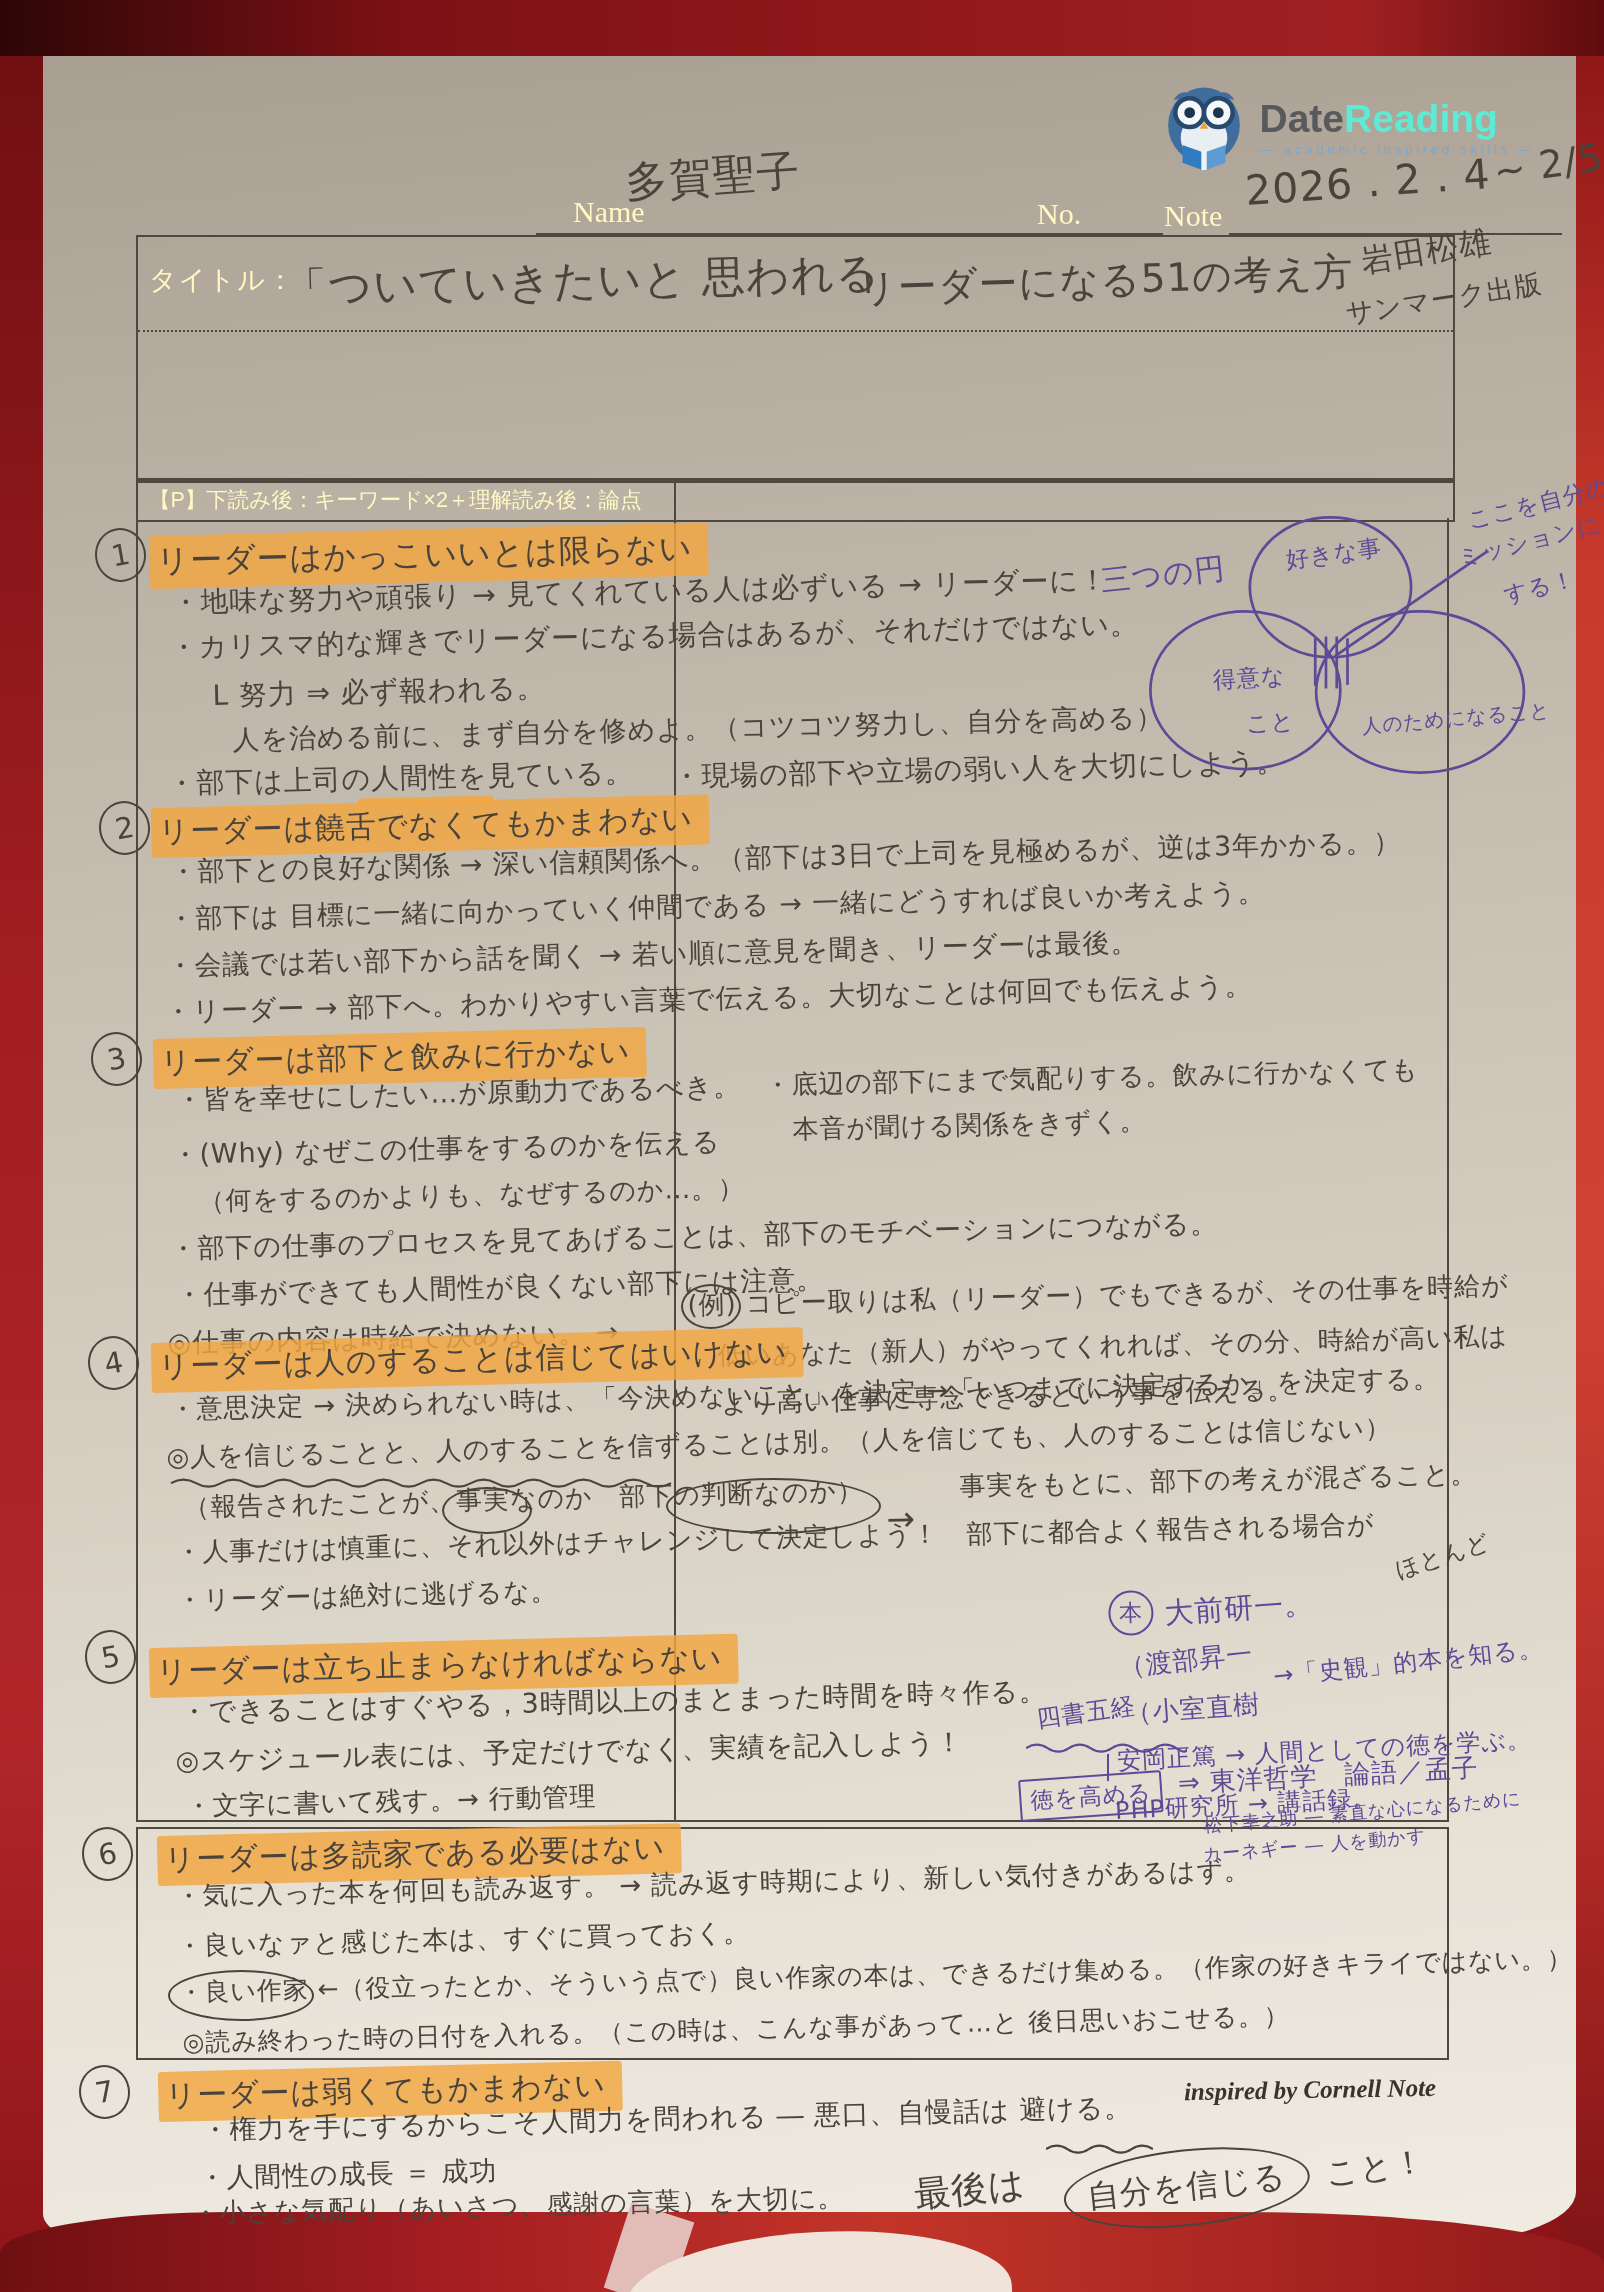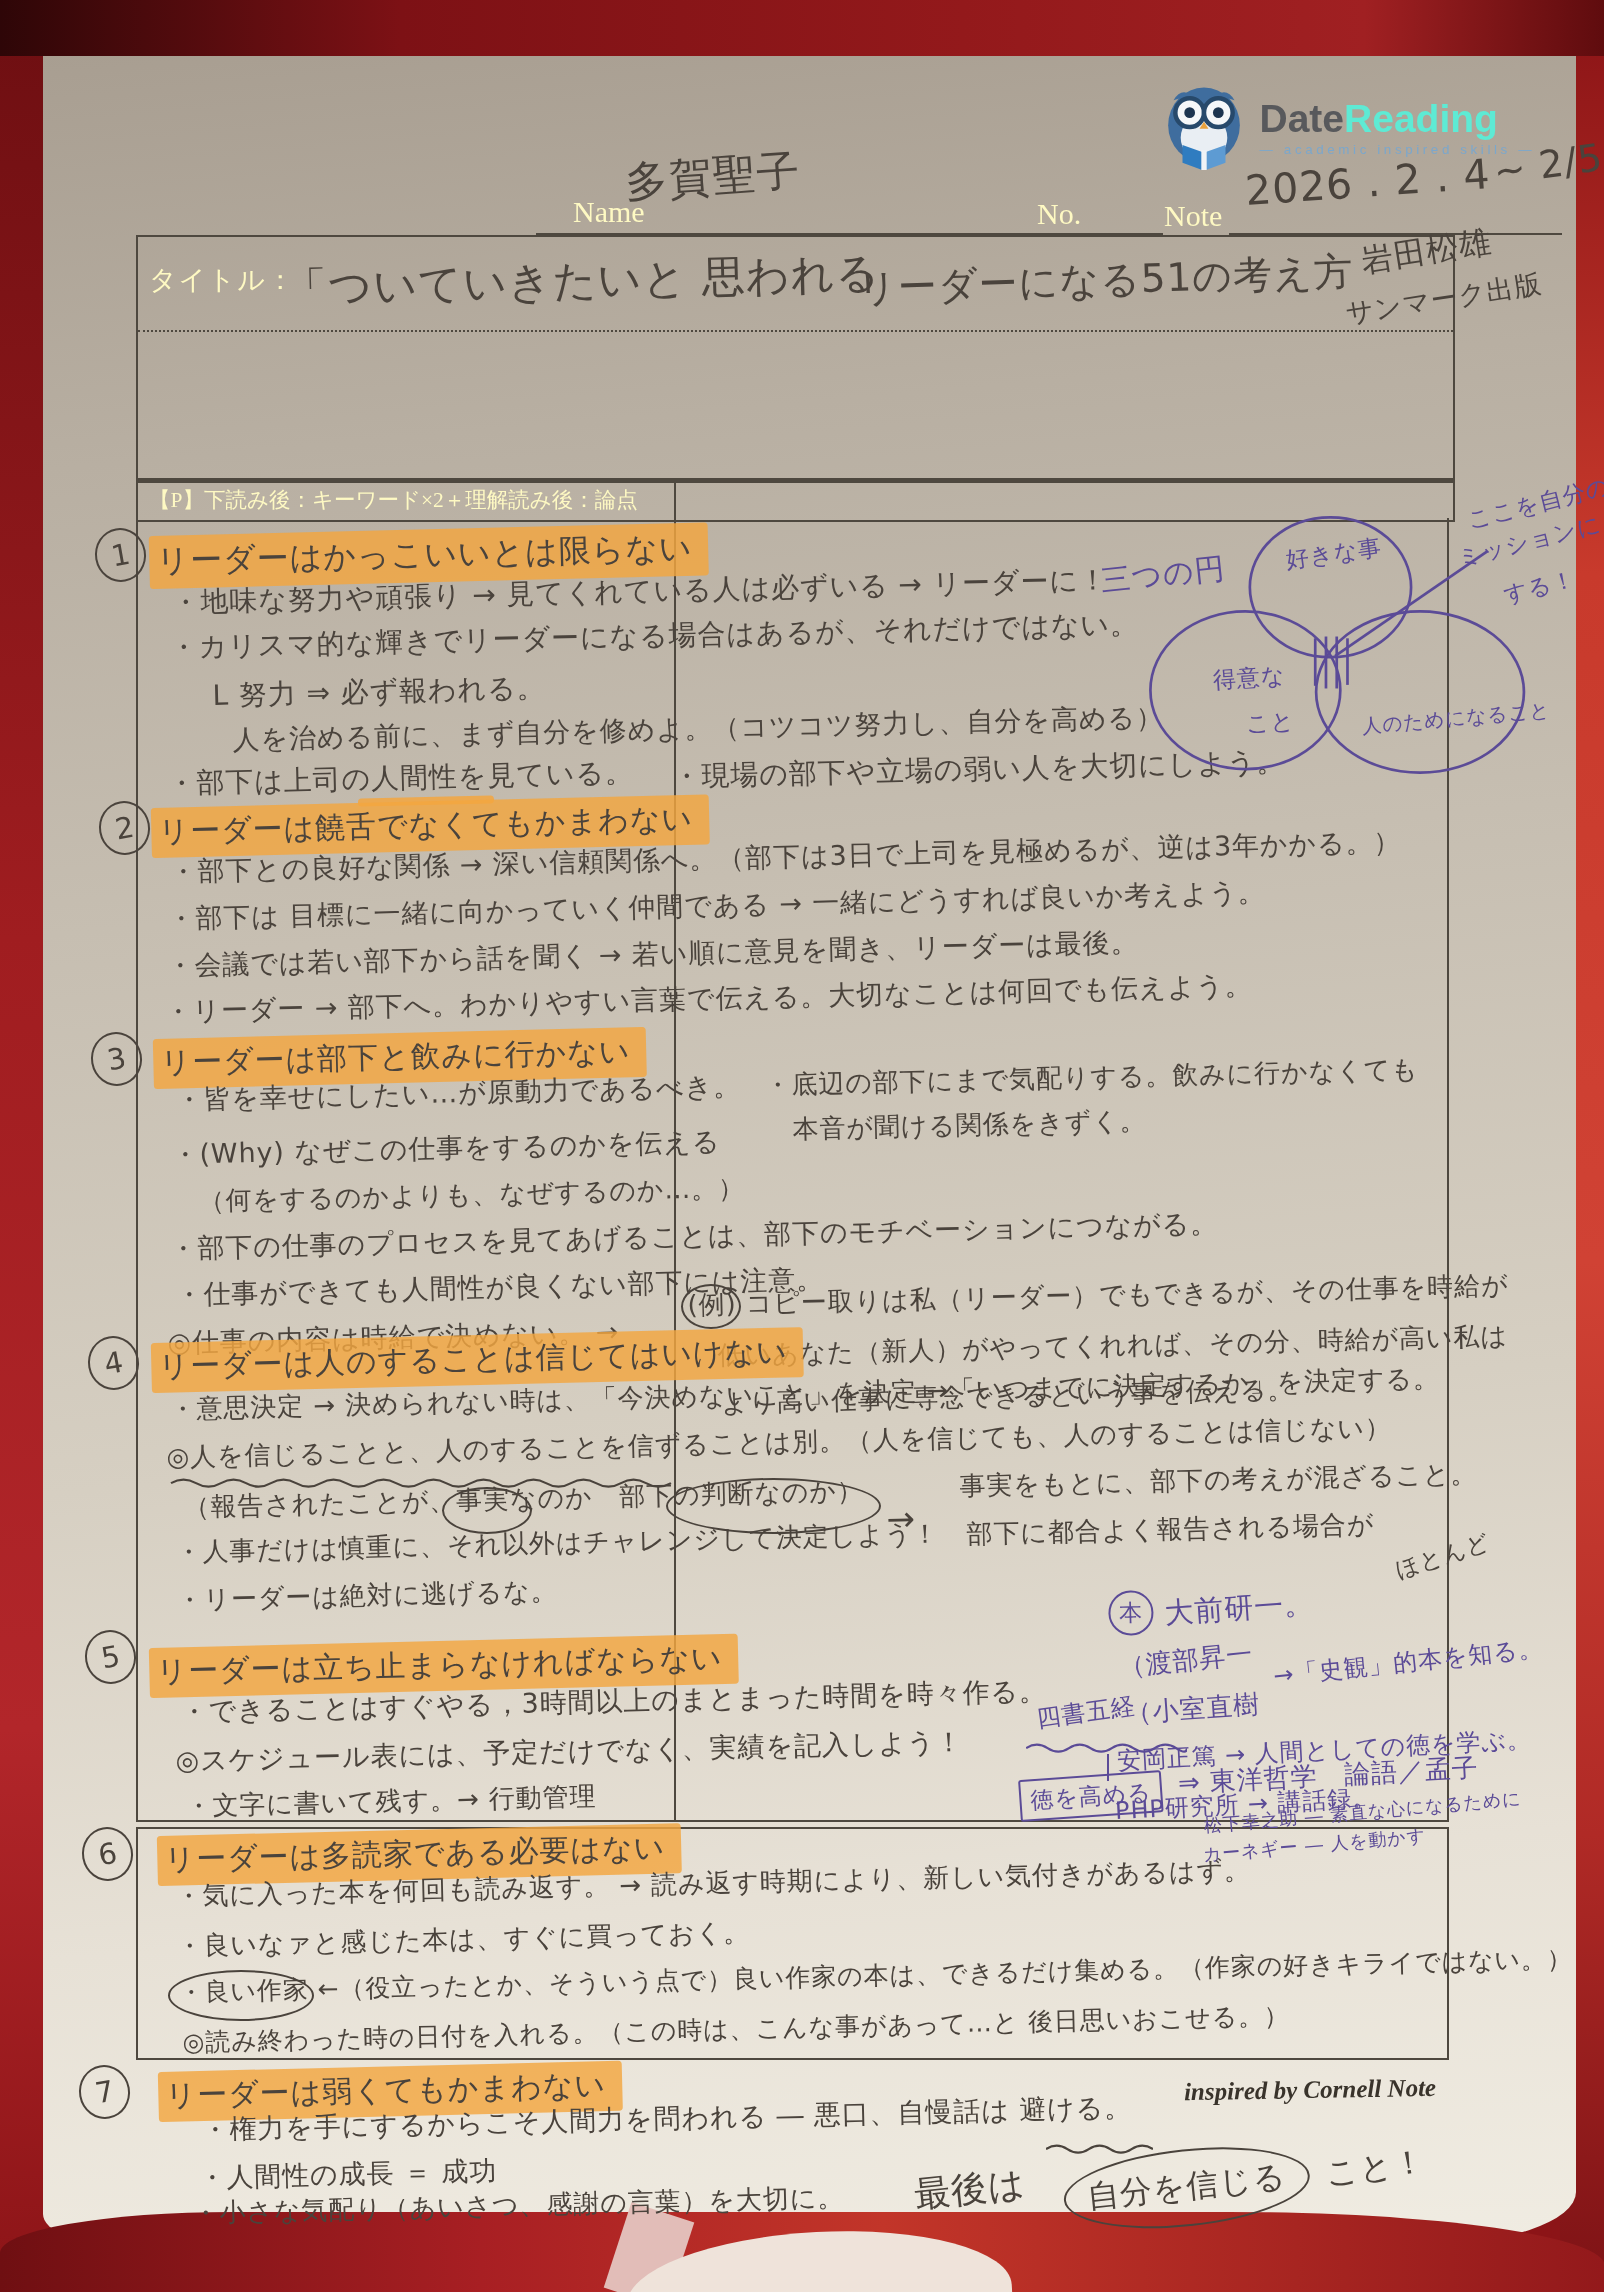--- a/index.html
+++ b/index.html
@@ -91,21 +91,21 @@
   </div>
   <div class="abs pr" style="left:149px;top:262px;font-size:27px;letter-spacing:1.8px;">タイトル：</div>
   <div class="abs hw" style="left:285px;top:260px;font-size:43px;transform:rotate(-1.5deg);">「ついていきたいと 思われる</div>
   <div class="abs hw" style="left:858px;top:262px;font-size:39px;transform:rotate(-2deg);">リーダーになる51の考え方</div>
   <div class="abs hw" style="left:1365px;top:240px;font-size:32px;transform:rotate(-9deg);">岩田松雄</div>
   <div class="abs hw" style="left:1349px;top:296px;font-size:27px;transform:rotate(-9deg);">サンマーク出版</div>
 
   <div class="abs box" style="left:136px;top:478px;width:1315px;height:39px;border-top-width:3.6px;">
     <div class="abs" style="left:536px;top:0;width:2.2px;height:100%;background:#4e483f;"></div>
   </div>
-  <div class="abs pr" style="left:149px;top:485px;font-size:21.5px;font-family:Liberation Serif, serif;">【P】下読み後：キーワード×2＋理解読み後：論点</div>
+  <div class="abs pr" style="left:149px;top:485px;font-size:21.5px;">【P】下読み後：キーワード×2＋理解読み後：論点</div>
 
   <div class="abs" style="left:136px;top:518px;width:1309px;height:1302px;border-left:2.2px solid #4e483f;border-right:2.2px solid #4e483f;border-bottom:2.2px solid #4e483f;">
     <div class="abs" style="left:536px;top:0;width:2.2px;height:100%;background:#4e483f;"></div>
   </div>
 
   <div class="abs box" style="left:136px;top:1827px;width:1309px;height:229px;"></div>
 
   <div class="abs secnum" style="left:95px;top:528px;">1</div>
   <div class="abs hw hl" style="left:150px;top:536px;font-size:32px;">リーダーはかっこいいとは限らない</div>
   <div class="abs hw" style="left:172px;top:584px;font-size:28px;">・地味な努力や頑張り → 見てくれている人は必ずいる → リーダーに！</div>

